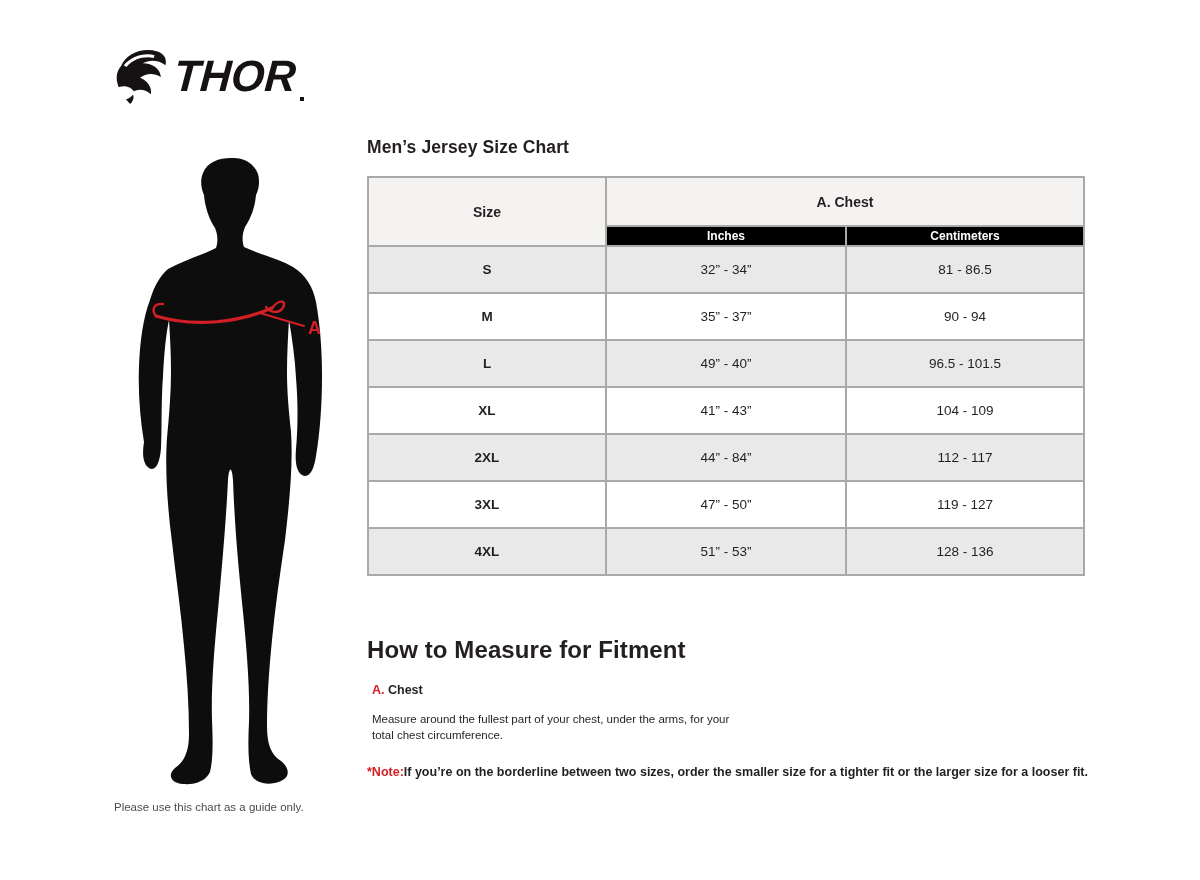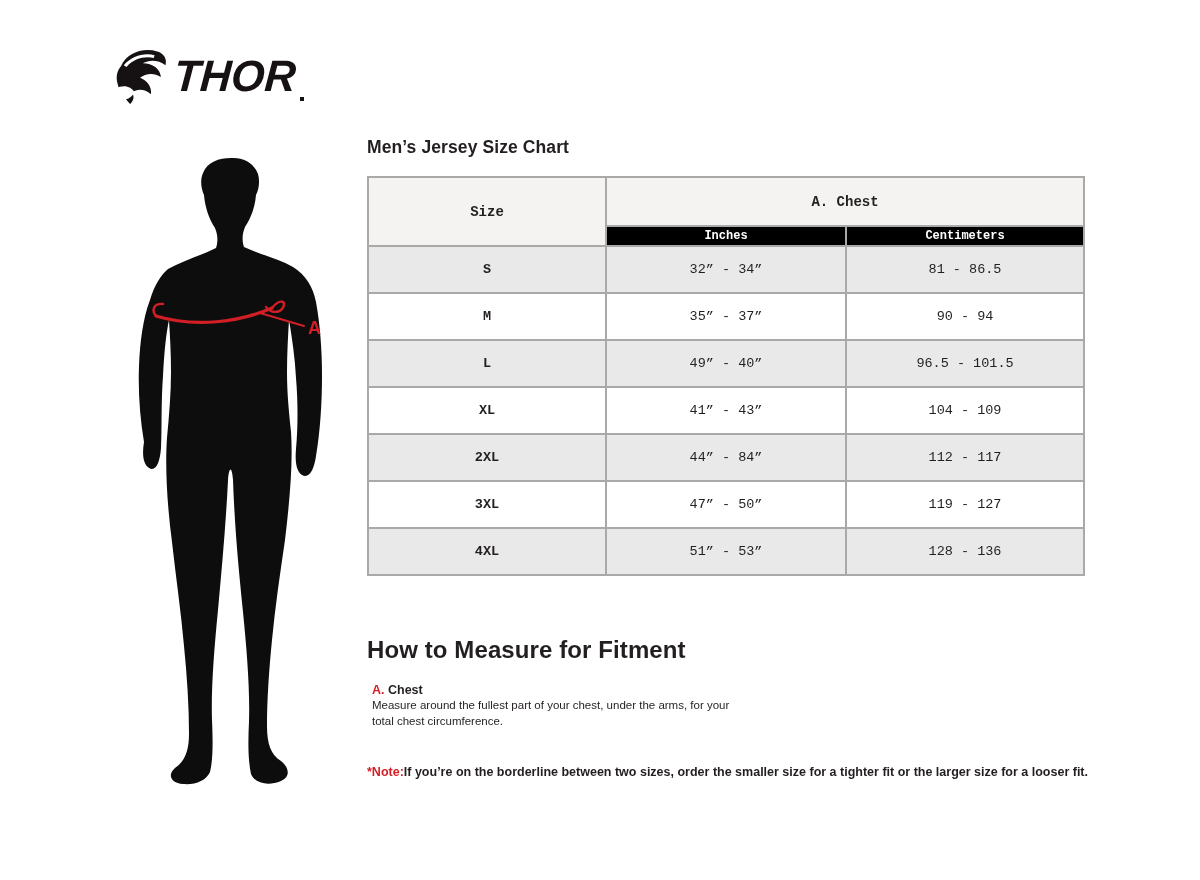--- a/index.html
+++ b/index.html
@@ -27,35 +27,35 @@
   .tm-dot{width:4px;height:4px;background:#161214;align-self:flex-end;margin-bottom:7px;}
 
   
   .figure-svg{left:110px;top:150px;}
 
   
   .page-title{left:367px;top:137px;font-size:17.5px;font-weight:700;letter-spacing:.1px;}
   .section-heading{font-size:24px;font-weight:700;letter-spacing:.1px;}
 
   
-  .size-table-wrap{left:367px;top:176px;font-family:Liberation Mono, monospace;}
+  .size-table-wrap{left:367px;top:176px;}
   table{border-collapse:collapse;table-layout:fixed;width:716px;}
   th,td{border:2px solid var(--border);text-align:center;vertical-align:middle;}
   th.corner,th.group{background:var(--header-bg);font-size:14px;font-weight:700;height:49px;}
   tr.bar-row th{background:var(--bar-bg);color:#fff;font-size:12px;font-weight:700;height:16px;padding:2px 0;}
   tbody td{height:47px;font-size:13.5px;font-weight:400;background:#fff;}
   tbody tr:nth-child(odd) td{background:var(--row-alt-bg);}
   tbody td:first-child{font-weight:700;}
 
   
   .howto{left:367px;top:636px;width:430px;}
   .measure-item{margin-top:19px;margin-left:5px;}
   .measure-label{font-size:12.5px;font-weight:700;}
   .measure-letter{color:var(--accent-red);}
-  .measure-desc{font-size:11.5px;line-height:16px;margin-top:0;width:358px;}
+  .measure-desc{font-size:11.5px;line-height:16px;margin-top:14px;width:358px;}
 
   
   .note{left:367px;top:765px;display:flex;gap:0;font-size:12.5px;font-weight:700;}
   .note-label{color:var(--accent-red);}
 
   
   .footer{left:114px;top:799px;font-size:11.5px;line-height:16.5px;color:#4d4d4d;}
 </style>
 </head>
 <body>
@@ -166,13 +166,14 @@
     <div class="measure-desc">Measure around the fullest part of your chest, under the arms, for your total chest circumference.</div>
   </div>
 </div>
 
 <div class="abs note">
   <span class="note-label">*Note:</span>
   <span class="note-text">If you’re on the borderline between two sizes, order the smaller size for a tighter fit or the larger size for a looser fit.</span>
 </div>
 
 <div class="abs footer">
+  <div>Please use this chart as a guide only.</div>
 </div>
 
 </body></html>

